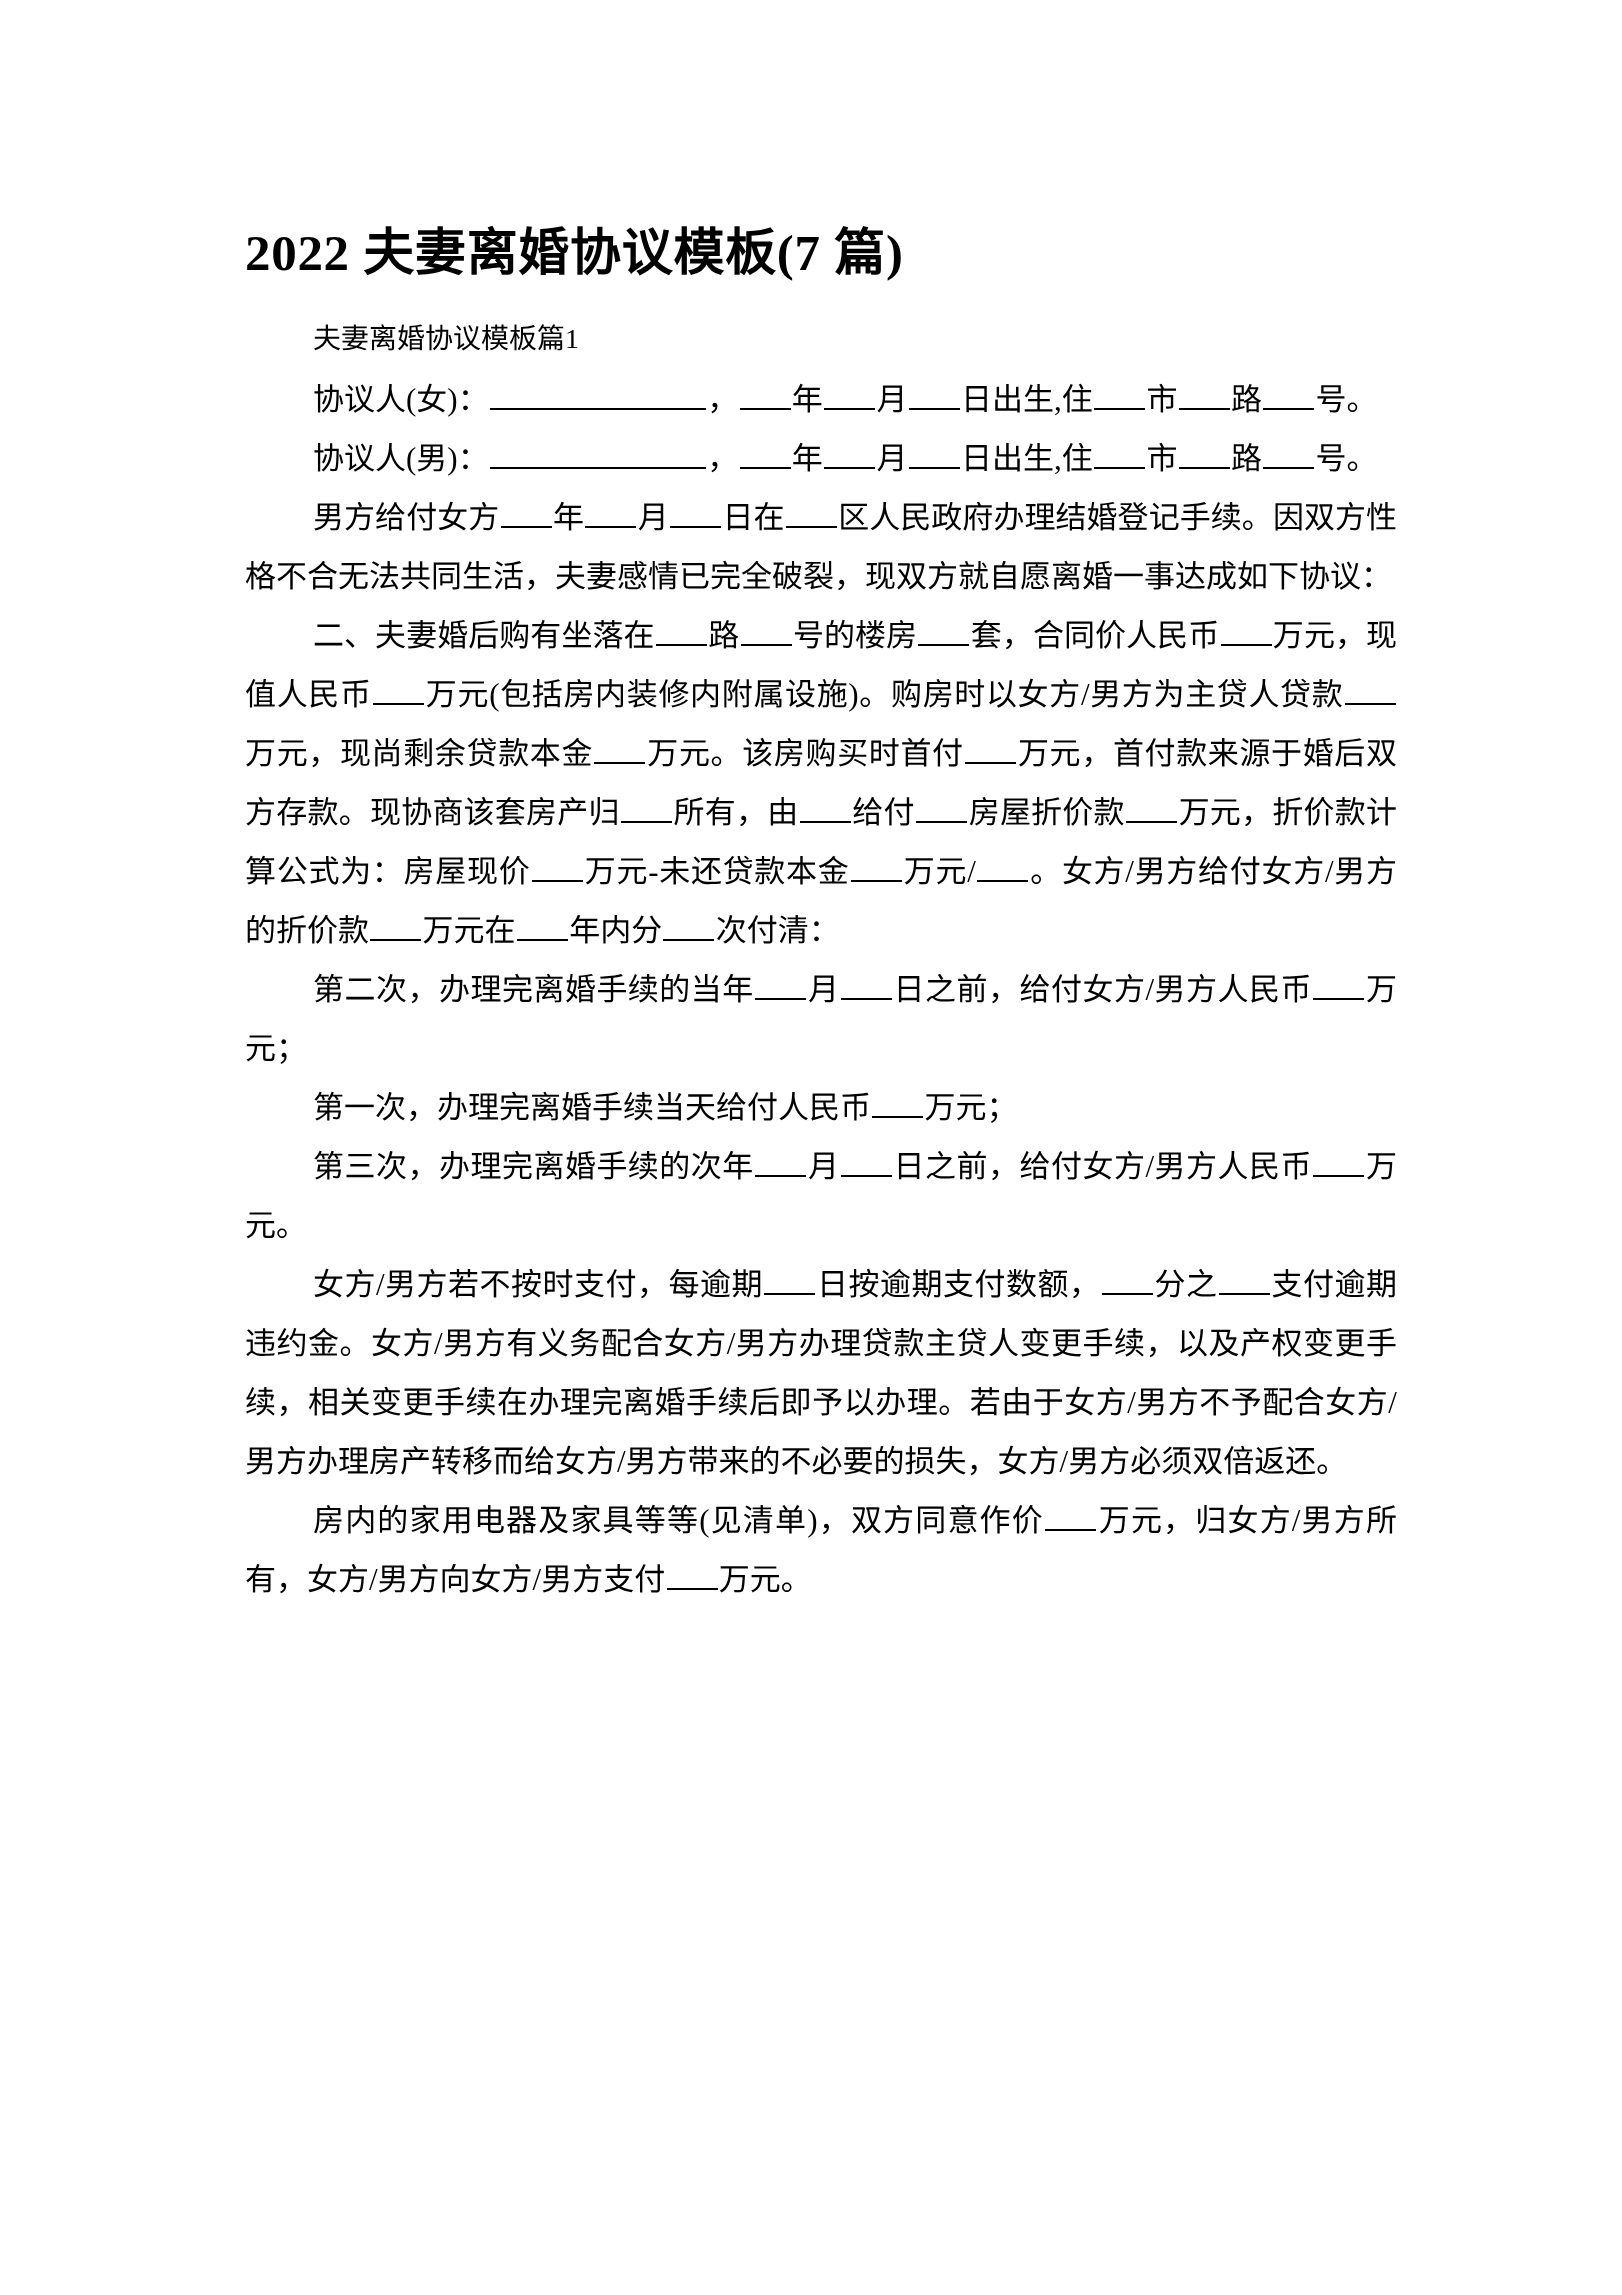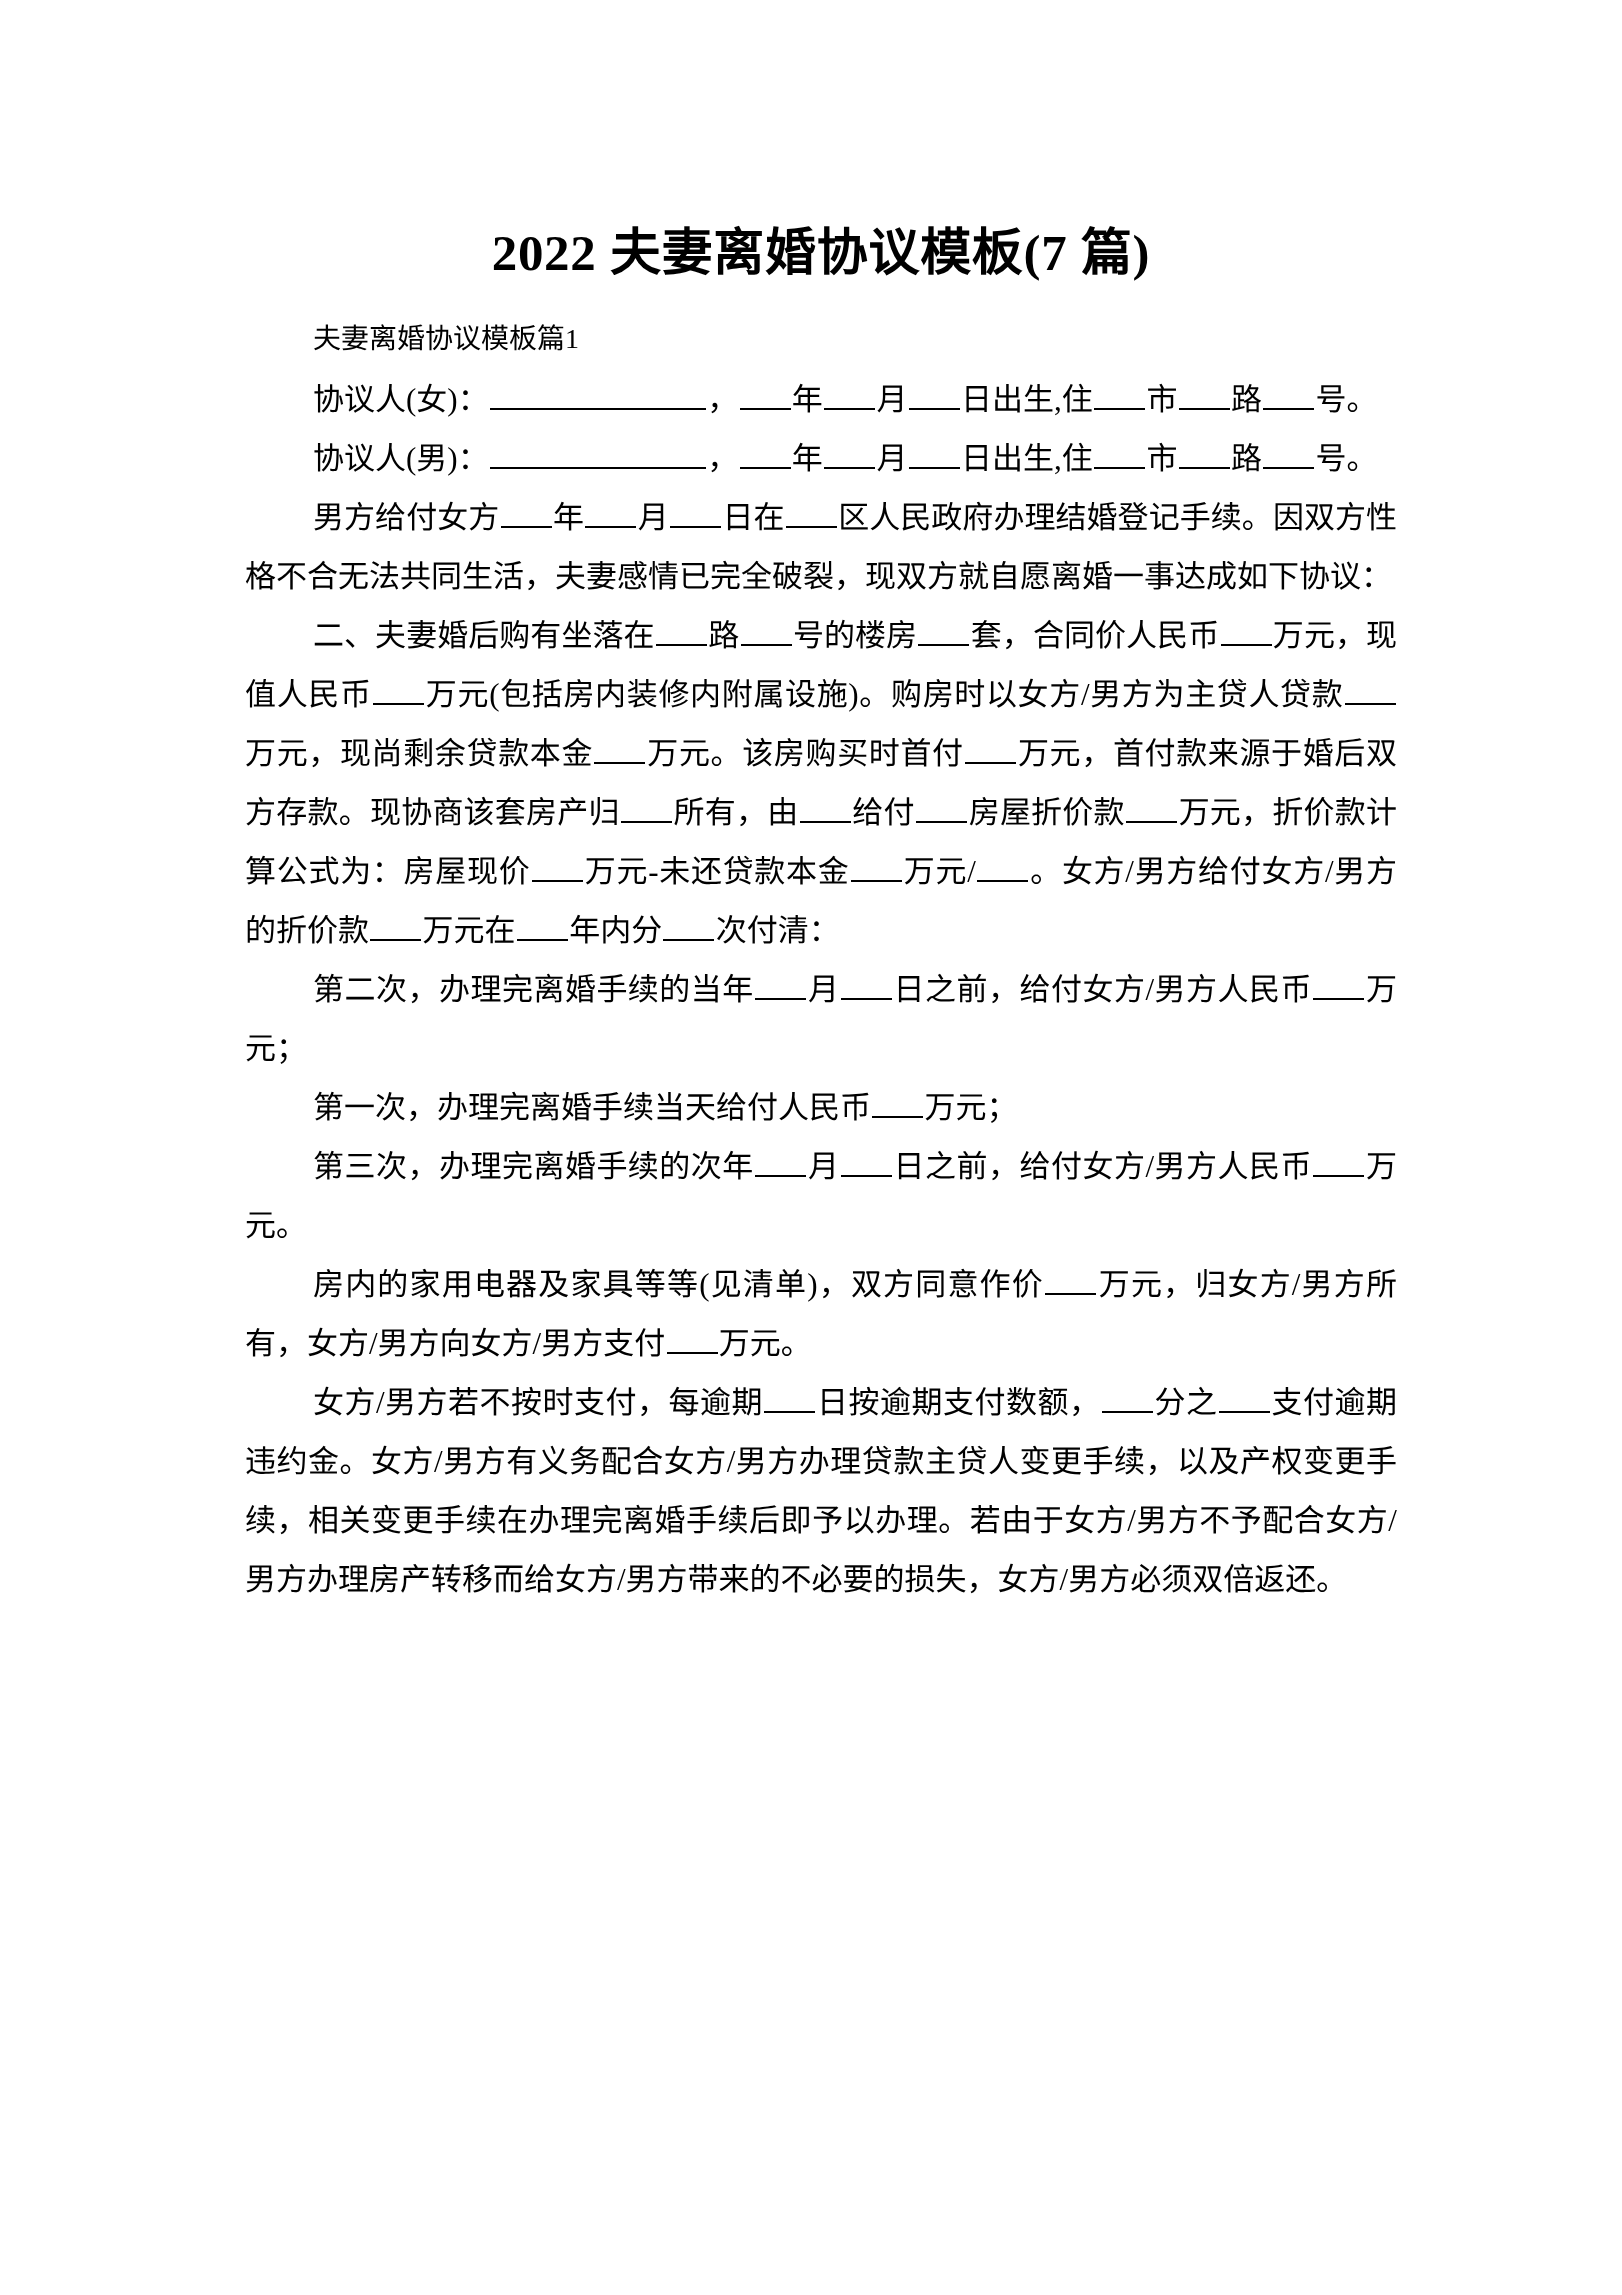--- a/index.html
+++ b/index.html
@@ -23,21 +23,21 @@
     width: 1623px;
     height: 2295px;
     background: #ffffff;
   }
 
   .doc-title {
     position: absolute;
     left: 245px;
     top: 190px;
     width: 1152px;
-    text-align: center;
+    text-align: left;
     font-size: 51px;
     line-height: 1.15;
     font-weight: 700;
     letter-spacing: 0.7px;
     font-family: "Liberation Serif", "DejaVu Serif", serif;
     white-space: nowrap;
   }
 
   .body-block {
     position: absolute;
@@ -114,22 +114,22 @@
 
     <p class="para">
       <span>第一次，办理完离婚手续当天给付人民币</span><span class="bl w2"></span><span>万元；</span>
     </p>
 
     <p class="para">
       <span>第三次，办理完离婚手续的次年</span><span class="bl w2"></span><span>月</span><span class="bl w2"></span><span>日之前，给付女方/男方人民币</span><span class="bl w2"></span><span>万元。</span>
     </p>
 
     <p class="para">
-      <span>房内的家用电器及家具等等(见清单)，双方同意作价</span><span class="bl w2"></span><span>万元，归女方/男方所有，女方/男方向女方/男方支付</span><span class="bl w2"></span><span>万元。</span>
+      <span>女方/男方若不按时支付，每逾期</span><span class="bl w2"></span><span>日按逾期支付数额，</span><span class="bl w2"></span><span>分之</span><span class="bl w2"></span><span>支付逾期违约金。女方/男方有义务配合女方/男方办理贷款主贷人变更手续，以及产权变更手续，相关变更手续在办理完离婚手续后即予以办理。若由于女方/男方不予配合女方/男方办理房产转移而给女方/男方带来的不必要的损失，女方/男方必须双倍返还。</span>
     </p>
 
     <p class="para">
-      <span>女方/男方若不按时支付，每逾期</span><span class="bl w2"></span><span>日按逾期支付数额，</span><span class="bl w2"></span><span>分之</span><span class="bl w2"></span><span>支付逾期违约金。女方/男方有义务配合女方/男方办理贷款主贷人变更手续，以及产权变更手续，相关变更手续在办理完离婚手续后即予以办理。若由于女方/男方不予配合女方/男方办理房产转移而给女方/男方带来的不必要的损失，女方/男方必须双倍返还。</span>
+      <span>房内的家用电器及家具等等(见清单)，双方同意作价</span><span class="bl w2"></span><span>万元，归女方/男方所有，女方/男方向女方/男方支付</span><span class="bl w2"></span><span>万元。</span>
     </p>
 
   </div>
 </div>
 
 
 </body></html>

